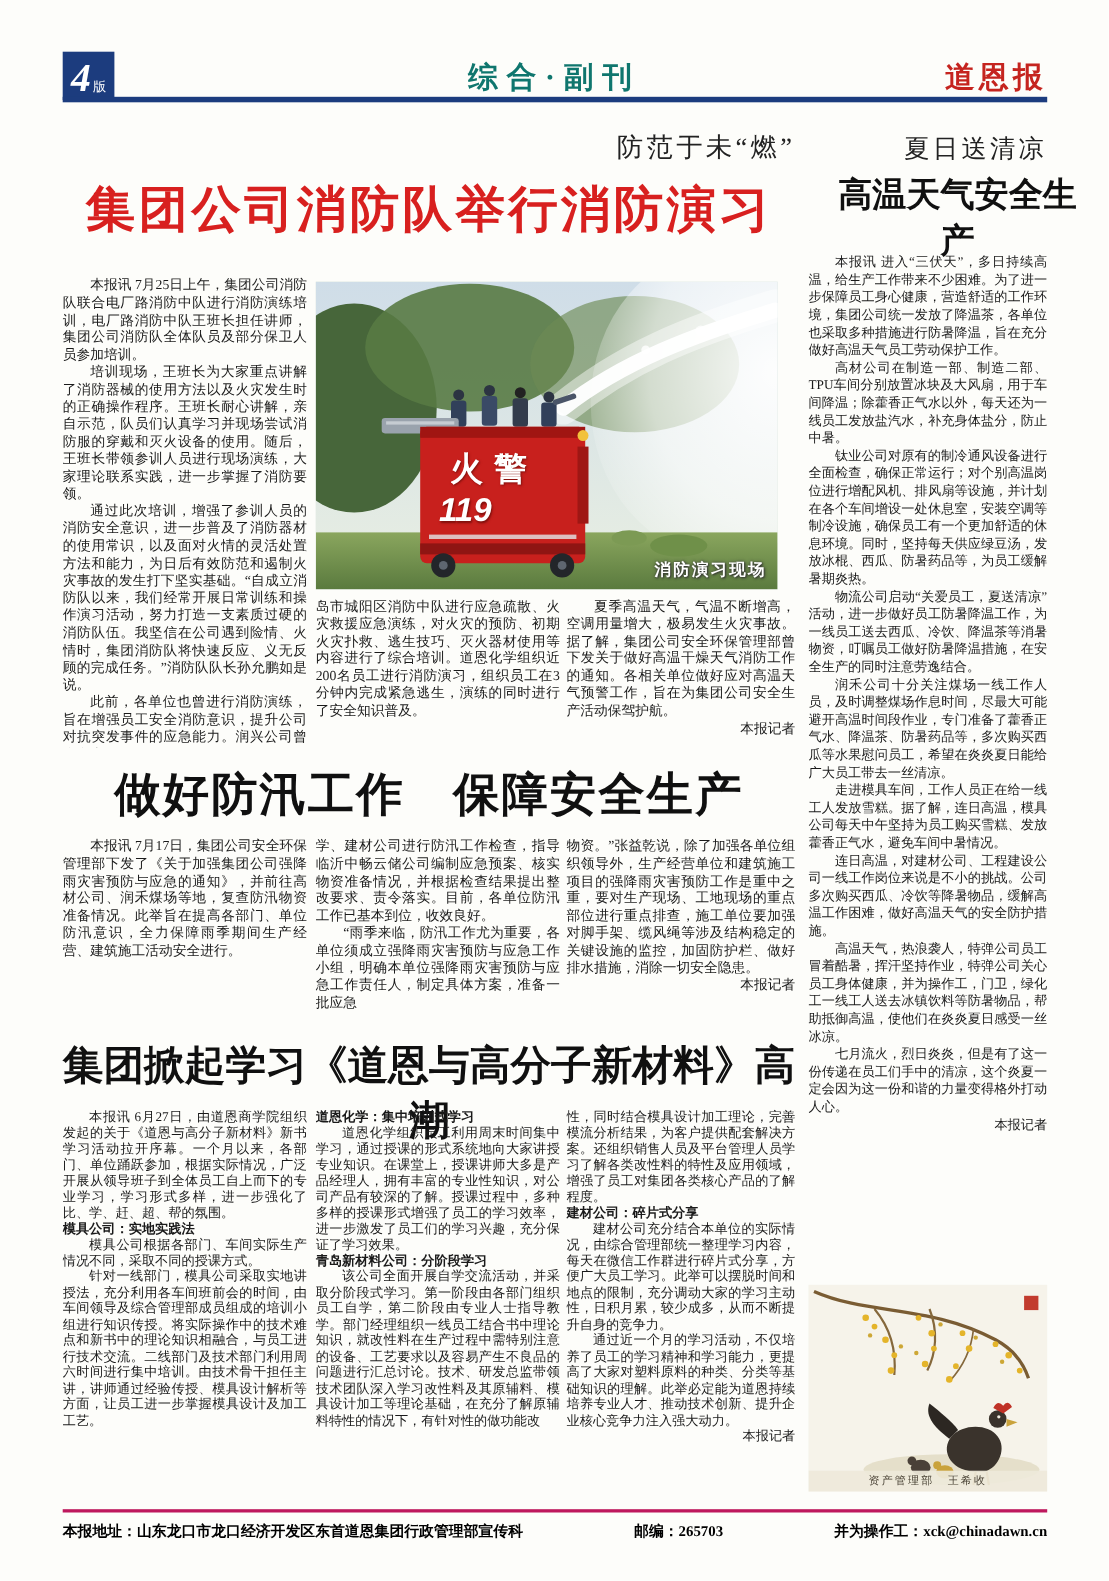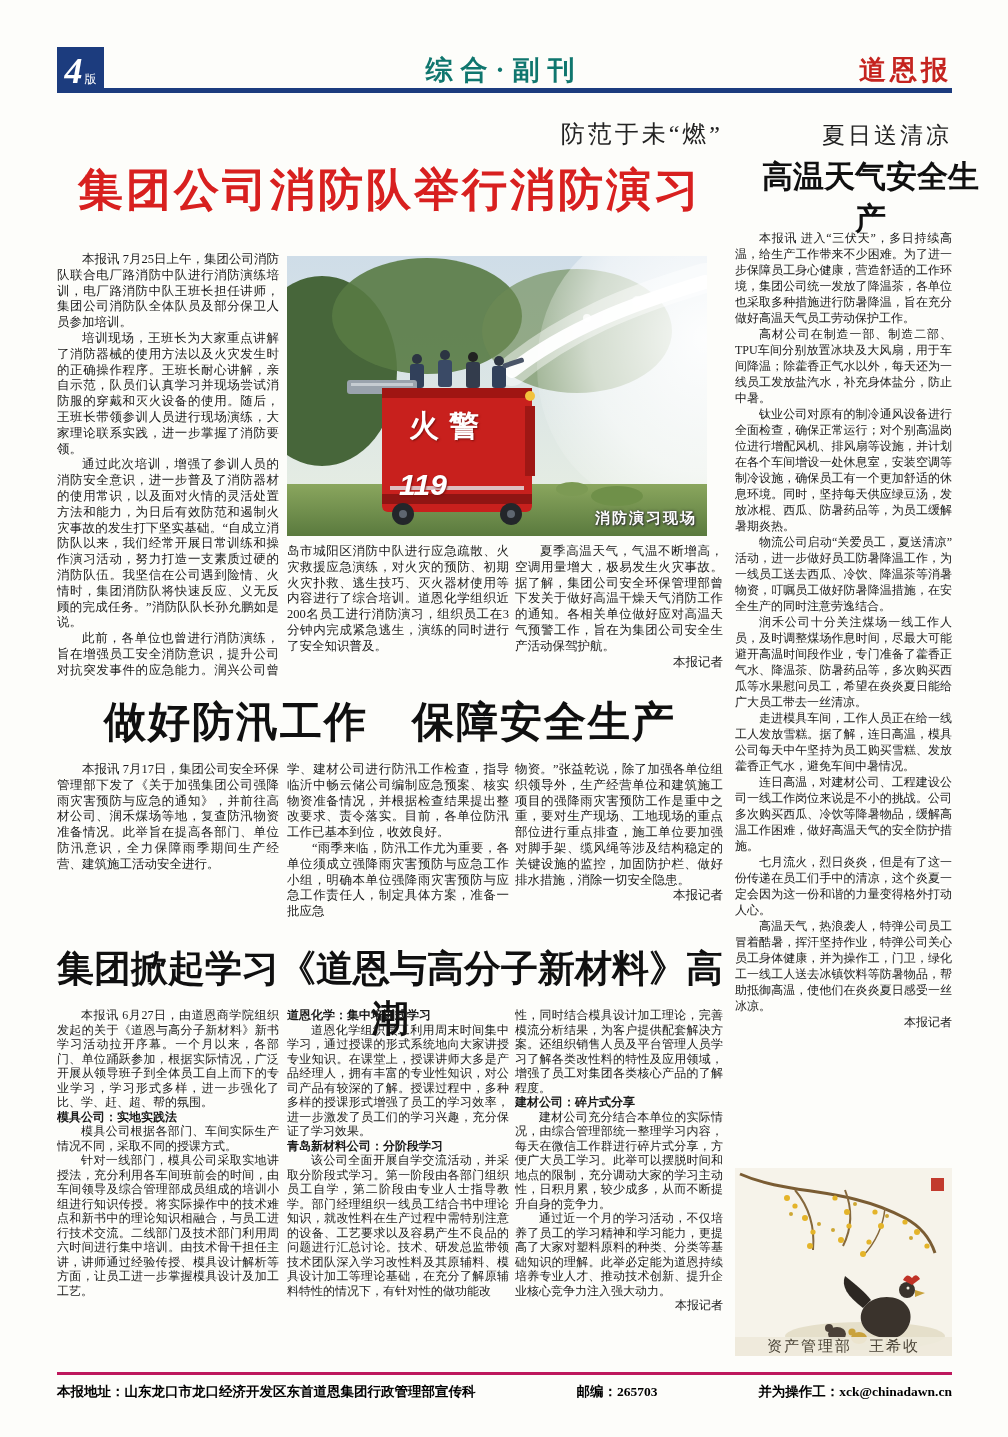--- a/index.html
+++ b/index.html
@@ -35,26 +35,26 @@
   .headline-black{position:absolute;text-align:center;color:#101010;font-weight:bold;
                   font-family:"Liberation Sans","DejaVu Sans",sans-serif;}
 
   
   .photo{position:absolute;left:287px;top:256px;width:420px;height:280px;overflow:hidden;background:#dfe8e0;}
   .photo-caption{position:absolute;right:10px;bottom:8px;color:#fff;font-weight:bold;font-size:15px;
                  letter-spacing:2px;text-shadow:0 0 3px #333,1px 1px 2px #333;}
   .truck-label{position:absolute;left:122px;top:150px;color:#fff;font-weight:bold;font-size:30px;
                letter-spacing:10px;font-family:"Liberation Sans",sans-serif;text-shadow:1px 1px 2px #7e0f0c;}
   .truck-number{position:absolute;left:112px;top:192px;color:#fff;font-weight:bold;font-size:30px;
-                font-style:italic;font-family:"Liberation Sans",sans-serif;text-shadow:1px 1px 2px #7e0f0c;margin-top:20px;}
+                font-style:italic;font-family:"Liberation Sans",sans-serif;text-shadow:1px 1px 2px #7e0f0c;}
 
   
   .painting{position:absolute;left:735px;top:1168px;width:217px;height:188px;overflow:hidden;background:#f6f3ea;}
   .painting-credit{position:absolute;left:0;right:0;bottom:0;height:19px;line-height:19px;
-                   background:rgba(238,233,218,.92);color:#4a4336;font-size:15px;text-align:center;letter-spacing:2px;}
+                   background:rgba(238,233,218,.92);color:#4a4336;font-size:10px;text-align:center;letter-spacing:2px;}
 
   
   .footer{position:absolute;left:57px;top:1372px;width:895px;border-top:3px solid #be185d;
           padding-top:8px;display:flex;justify-content:space-between;align-items:baseline;
           font-size:13.5px;font-weight:bold;color:#000;}
 </style>
 </head>
 <body>
 
 <div class="page">
@@ -186,22 +186,22 @@
   <div class="kicker" style="left:735px;top:120px;width:217px;font-size:23px;">夏日送清凉</div>
   <div class="headline-black" style="left:758px;top:156px;width:225px;font-size:31px;letter-spacing:0px;">高温天气安全生产</div>
   <div class="col heat-text" style="left:735px;top:230px;width:217px;height:928px;">
       <p class="b-p">本报讯 进入“三伏天”，多日持续高温，给生产工作带来不少困难。为了进一步保障员工身心健康，营造舒适的工作环境，集团公司统一发放了降温茶，各单位也采取多种措施进行防暑降温，旨在充分做好高温天气员工劳动保护工作。</p>
       <p class="b-p">高材公司在制造一部、制造二部、TPU车间分别放置冰块及大风扇，用于车间降温；除藿香正气水以外，每天还为一线员工发放盐汽水，补充身体盐分，防止中暑。</p>
       <p class="b-p">钛业公司对原有的制冷通风设备进行全面检查，确保正常运行；对个别高温岗位进行增配风机、排风扇等设施，并计划在各个车间增设一处休息室，安装空调等制冷设施，确保员工有一个更加舒适的休息环境。同时，坚持每天供应绿豆汤，发放冰棍、西瓜、防暑药品等，为员工缓解暑期炎热。</p>
       <p class="b-p">物流公司启动“关爱员工，夏送清凉”活动，进一步做好员工防暑降温工作，为一线员工送去西瓜、冷饮、降温茶等消暑物资，叮嘱员工做好防暑降温措施，在安全生产的同时注意劳逸结合。</p>
       <p class="b-p">润禾公司十分关注煤场一线工作人员，及时调整煤场作息时间，尽最大可能避开高温时间段作业，专门准备了藿香正气水、降温茶、防暑药品等，多次购买西瓜等水果慰问员工，希望在炎炎夏日能给广大员工带去一丝清凉。</p>
       <p class="b-p">走进模具车间，工作人员正在给一线工人发放雪糕。据了解，连日高温，模具公司每天中午坚持为员工购买雪糕、发放藿香正气水，避免车间中暑情况。</p>
       <p class="b-p">连日高温，对建材公司、工程建设公司一线工作岗位来说是不小的挑战。公司多次购买西瓜、冷饮等降暑物品，缓解高温工作困难，做好高温天气的安全防护措施。</p>
+      <p class="b-p">高温天气，热浪袭人，特弹公司员工冒着酷暑，挥汗坚持作业，特弹公司关心员工身体健康，并为操作工，门卫，绿化工一线工人送去冰镇饮料等防暑物品，帮助抵御高温，使他们在炎炎夏日感受一丝冰凉。</p>
       <p class="b-p">七月流火，烈日炎炎，但是有了这一份传递在员工们手中的清凉，这个炎夏一定会因为这一份和谐的力量变得格外打动人心。</p>
-      <p class="b-p">高温天气，热浪袭人，特弹公司员工冒着酷暑，挥汗坚持作业，特弹公司关心员工身体健康，并为操作工，门卫，绿化工一线工人送去冰镇饮料等防暑物品，帮助抵御高温，使他们在炎炎夏日感受一丝冰凉。</p>
       <p class="b-byline">本报记者</p>
     </div>
 
   <div class="painting">
     <svg width="217" height="188" viewBox="0 0 217 188">
       <rect x="0" y="0" width="217" height="188" fill="#f6f3ea"></rect>
 
       <path d="M5,6 C55,28 110,18 170,50 C185,58 195,70 200,85" stroke="#7a5c33" stroke-width="3" fill="none"></path>
       <path d="M60,22 C75,40 80,60 78,82" stroke="#85683c" stroke-width="2" fill="none"></path>
       <path d="M110,22 C118,42 116,62 108,78" stroke="#85683c" stroke-width="2" fill="none"></path>

